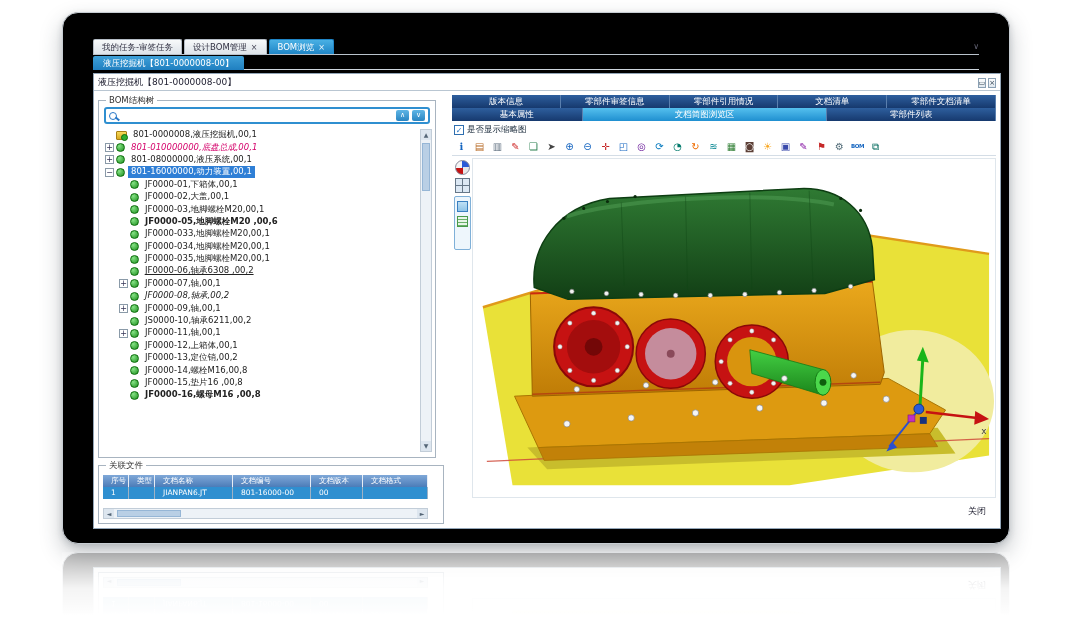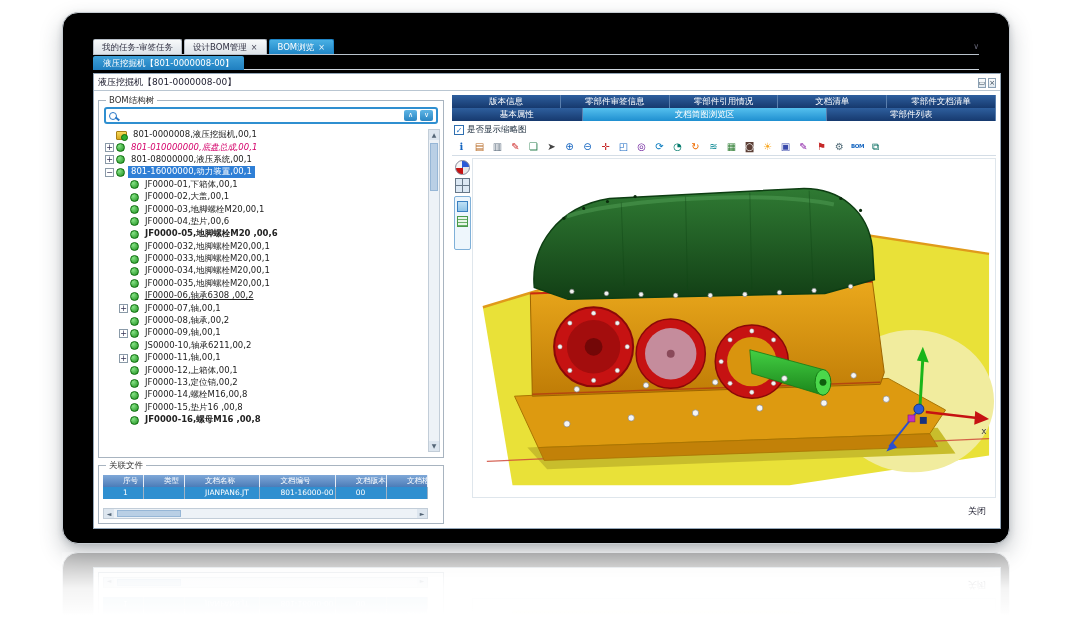--- a/index.html
+++ b/index.html
@@ -19,21 +19,21 @@
 .crumb-tab{height:14px;padding:0 10px;font-size:8.5px;line-height:14px;color:#fff;background:linear-gradient(#3ea0d8,#1f7fc0);border-radius:2px 2px 0 0;white-space:nowrap}
 
 .main-panel{position:absolute;left:30px;top:60px;right:8px;bottom:14px;border:1px solid #93a6b8;background:#fff}
 .inner-titlebar{position:absolute;left:0;top:0;right:0;height:17px;border-bottom:1px solid #b9c6d2;display:flex;align-items:center;padding:0 4px;font-size:9px;color:#223}
 .titlebar-spacer{flex:1}
 .win-btn{width:13px;height:12px;border:1px solid #8aa0b4;background:linear-gradient(#fdfefe,#dfe7ee);font-size:7px;line-height:10px;text-align:center;color:#345;margin-left:2px}
 
 .left-col{position:absolute;left:4px;top:21px;width:346px;bottom:4px}
 .group{position:absolute;border:1px solid #a8b4c0;background:#fff}
 .group-legend{position:absolute;top:-6px;left:7px;background:#fff;padding:0 3px;font-size:8.5px;color:#333}
-.tree-group{left:0;top:5px;right:0;height:358px}
+.tree-group{left:0;top:5px;right:8px;height:358px}
 .files-group{left:0;top:370px;right:0;bottom:0}
 .searchbox{position:absolute;left:5px;top:6px;right:5px;height:17px;border:2px solid #2f8fd0;border-radius:3px;background:#fff;display:flex;align-items:center;padding:0 3px;gap:3px}
 .mag{width:8px;height:8px;border:1.6px solid #2878c8;border-radius:50%;position:relative;flex:0 0 auto}
 .mag::after{content:"";position:absolute;width:5px;height:1.6px;background:#2878c8;right:-4px;bottom:-1px;transform:rotate(40deg)}
 .searchbox input{flex:1;border:none;outline:none;font-size:8.5px;min-width:10px;font-family:inherit}
 .sbtn{width:13px;height:11px;background:linear-gradient(#5fb6e6,#2a85c2);color:#fff;font-size:7px;line-height:11px;text-align:center;border-radius:2px;flex:0 0 auto}
 .tree{position:absolute;left:4px;top:28px;right:17px;bottom:5px;overflow:hidden;font-size:8.5px;color:#222}
 .tree-row{height:12.4px;display:flex;align-items:center;white-space:nowrap}
 .expand-box{width:9px;height:9px;border:1px solid #8a9aa8;background:#fff;font-size:8px;line-height:7px;text-align:center;color:#335;margin-right:2px;flex:0 0 auto}
 .expand-spacer{width:11px;flex:0 0 auto}
@@ -42,21 +42,21 @@
 .root-icon::after{content:"";position:absolute;right:-2px;bottom:-2px;width:5px;height:5px;background:#2fae2f;border:1px solid #0c6e0c;border-radius:50%}
 .tree-label{padding:0 3px}
 .tree-row.selected .tree-label{background:#2f7fd6;color:#fff}
 .vscroll{position:absolute;top:28px;right:3px;bottom:5px;width:12px;background:#edf2f7;border:1px solid #c2cdd8;font-size:6px;color:#567}
 .vs-up,.vs-dn{position:absolute;left:0;right:0;height:10px;text-align:center;line-height:10px;background:#dde6ef}
 .vs-up{top:0}.vs-dn{bottom:0}
 .vs-thumb{position:absolute;left:1px;right:1px;top:13px;height:48px;background:#b9cfe5;border:1px solid #96b6d6}
 
 .ftable{position:absolute;left:4px;top:9px;right:15px;font-size:7.5px}
 .frow{display:flex;height:12px}
-.fcell{border-right:1px solid #9fb2c5;padding:0 20px;line-height:12px;overflow:hidden;white-space:nowrap}
+.fcell{border-right:1px solid #9fb2c5;padding:0 8px;line-height:12px;overflow:hidden;white-space:nowrap}
 .fhead .fcell{background:linear-gradient(#7fa8d8,#4c7cb8);color:#fff;border-right:1px solid #e8eef6}
 .frow.selected{background:#2f8fd0;color:#fff}
 .fcell:nth-child(1){width:26px}.fcell:nth-child(2){width:26px}.fcell:nth-child(3){width:78px}
 .fcell:nth-child(4){width:78px}.fcell:nth-child(5){width:52px}.fcell:nth-child(6){flex:1}
 .hscroll{position:absolute;left:4px;bottom:4px;right:15px;height:11px;background:#edf2f7;border:1px solid #c2cdd8;font-size:6px;color:#567}
 .hs-l,.hs-r{position:absolute;top:0;bottom:0;width:10px;text-align:center;line-height:9px;background:#dde6ef}
 .hs-l{left:0}.hs-r{right:0}
 .hs-thumb{position:absolute;left:13px;top:1px;bottom:1px;width:64px;background:#b9cfe5;border:1px solid #96b6d6}
 
 .right-col{position:absolute;left:358px;top:21px;right:4px;bottom:4px}
@@ -156,38 +156,28 @@
               <div class="tree-row" style="padding-left: 16px;">
                 <span class="expand-spacer"></span>
                 <span class="part-icon"></span>
                 <span class="tree-label">JF0000-02,大盖,00,1</span>
               </div>
               <div class="tree-row" style="padding-left: 16px;">
                 <span class="expand-spacer"></span>
                 <span class="part-icon"></span>
                 <span class="tree-label">JF0000-03,地脚螺栓M20,00,1</span>
               </div>
-              <div class="tree-row" style="padding-left: 16px;">
-                <span class="expand-spacer"></span>
-                <span class="part-icon"></span>
-                <span class="tree-label">JF0000-04,垫片,00,6</span>
-              </div>
               <div class="tree-row" style="padding-left: 16px; font-weight: bold;">
                 <span class="expand-spacer"></span>
                 <span class="part-icon"></span>
                 <span class="tree-label">JF0000-05,地脚螺栓M20 ,00,6</span>
               </div>
               <div class="tree-row" style="padding-left: 16px;">
                 <span class="expand-spacer"></span>
                 <span class="part-icon"></span>
-                <span class="tree-label">JF0000-032,地脚螺栓M20,00,1</span>
-              </div>
-              <div class="tree-row" style="padding-left: 16px;">
-                <span class="expand-spacer"></span>
-                <span class="part-icon"></span>
                 <span class="tree-label">JF0000-033,地脚螺栓M20,00,1</span>
               </div>
               <div class="tree-row" style="padding-left: 16px;">
                 <span class="expand-spacer"></span>
                 <span class="part-icon"></span>
                 <span class="tree-label">JF0000-034,地脚螺栓M20,00,1</span>
               </div>
               <div class="tree-row" style="padding-left: 16px;">
                 <span class="expand-spacer"></span>
                 <span class="part-icon"></span>
@@ -196,21 +186,21 @@
               <div class="tree-row" style="padding-left: 16px; text-decoration: underline;">
                 <span class="expand-spacer"></span>
                 <span class="part-icon"></span>
                 <span class="tree-label">JF0000-06,轴承6308 ,00,2</span>
               </div>
               <div class="tree-row" style="padding-left: 16px;">
                 <span class="expand-box">+</span>
                 <span class="part-icon"></span>
                 <span class="tree-label">JF0000-07,轴,00,1</span>
               </div>
-              <div class="tree-row" style="padding-left: 16px;">
+              <div class="tree-row" style="padding-left: 16px; font-style: italic;">
                 <span class="expand-spacer"></span>
                 <span class="part-icon"></span>
                 <span class="tree-label">JF0000-08,轴承,00,2</span>
               </div>
               <div class="tree-row" style="padding-left: 16px;">
                 <span class="expand-box">+</span>
                 <span class="part-icon"></span>
                 <span class="tree-label">JF0000-09,轴,00,1</span>
               </div>
               <div class="tree-row" style="padding-left: 16px;">

